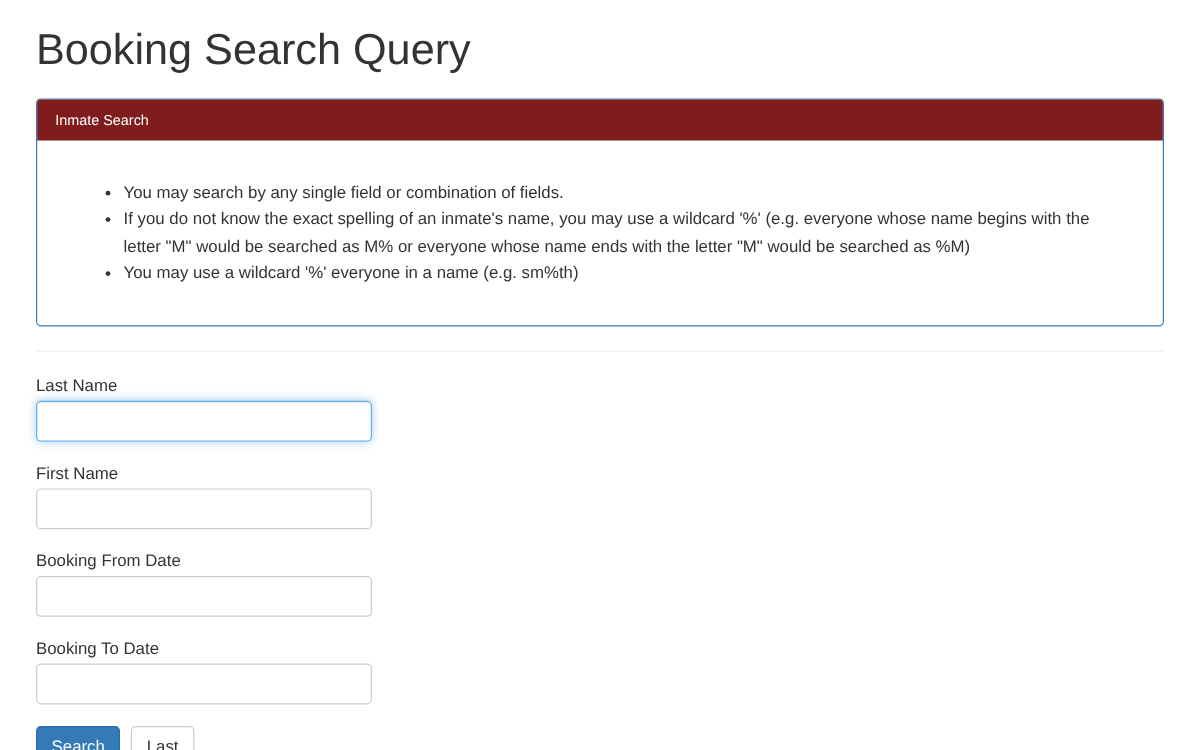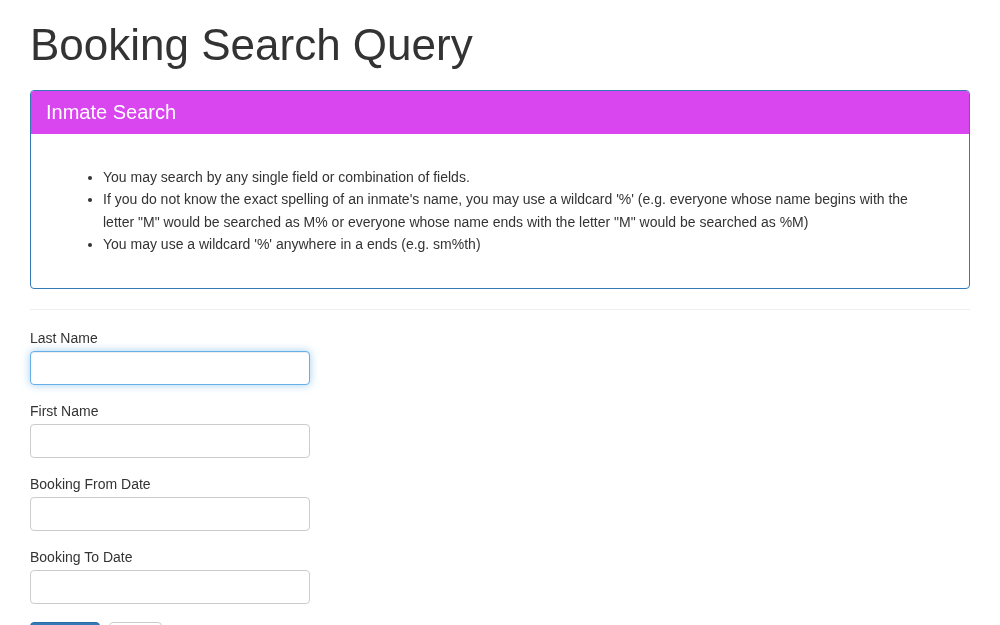--- a/index.html
+++ b/index.html
@@ -8,38 +8,38 @@
       padding: 0;
     }
     body {
       font-family: "Helvetica Neue", Helvetica, Arial, sans-serif;
       font-size: 14px;
       color: #333;
       background: #fff;
       padding: 0 30px;
     }
     .page-title {
-      font-size: 44px;
+      font-size: 36px;
       font-weight: 500;
       color: #333;
       margin-top: 20px;
       margin-bottom: 20px;
     }
     .panel {
       border: 1px solid #337ab7;
       border-radius: 4px;
       margin-bottom: 20px;
     }
     .panel-heading {
-      background-color: #d946ef;
+      background-color: #7f1d1d;
       color: #fff;
       padding: 10px 15px;
       border-top-left-radius: 3px;
       border-top-right-radius: 3px;
-      font-size: 20px;
+      font-size: 12px;
     }
     .panel-body {
       padding: 15px;
     }
     .panel-body ul {
       padding-left: 40px;
       margin: 17px;
     }
     .panel-body li {
       line-height: 1.6;
@@ -108,21 +108,21 @@
 <body>
 
 <h1 class="page-title">Booking Search Query</h1>
 
 <div class="panel">
   <div class="panel-heading">Inmate Search</div>
   <div class="panel-body">
     <ul>
       <li>You may search by any single field or combination of fields.</li>
       <li>If you do not know the exact spelling of an inmate's name, you may use a wildcard '%' (e.g. everyone whose name begins with the letter "M" would be searched as M% or everyone whose name ends with the letter "M" would be searched as %M)</li>
-      <li>You may use a wildcard '%' anywhere in a ends (e.g. sm%th)</li>
+      <li>You may use a wildcard '%' everyone in a name (e.g. sm%th)</li>
     </ul>
   </div>
 </div>
 
 <hr>
 
 <div class="form-group">
   <label class="form-label">Last Name</label>
   <input type="text" class="form-control focused" value="" style="">
 </div>

